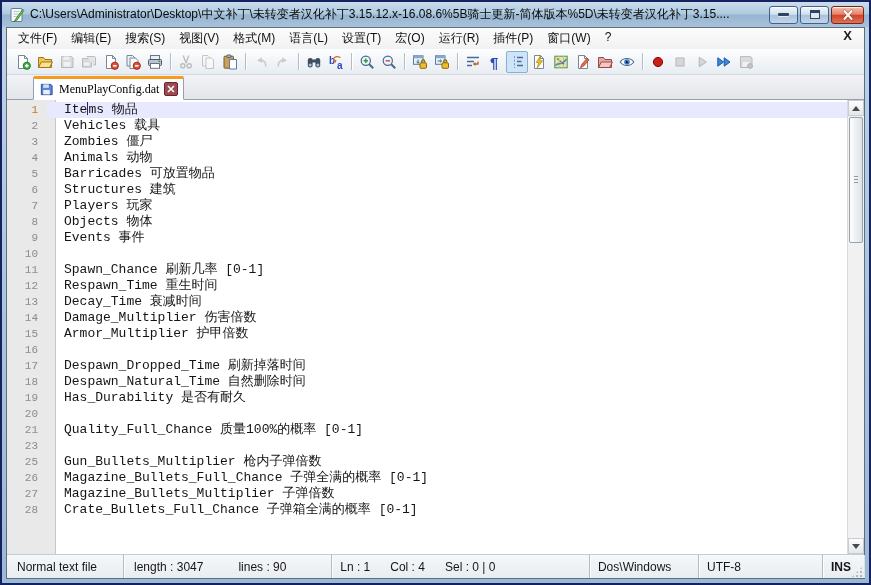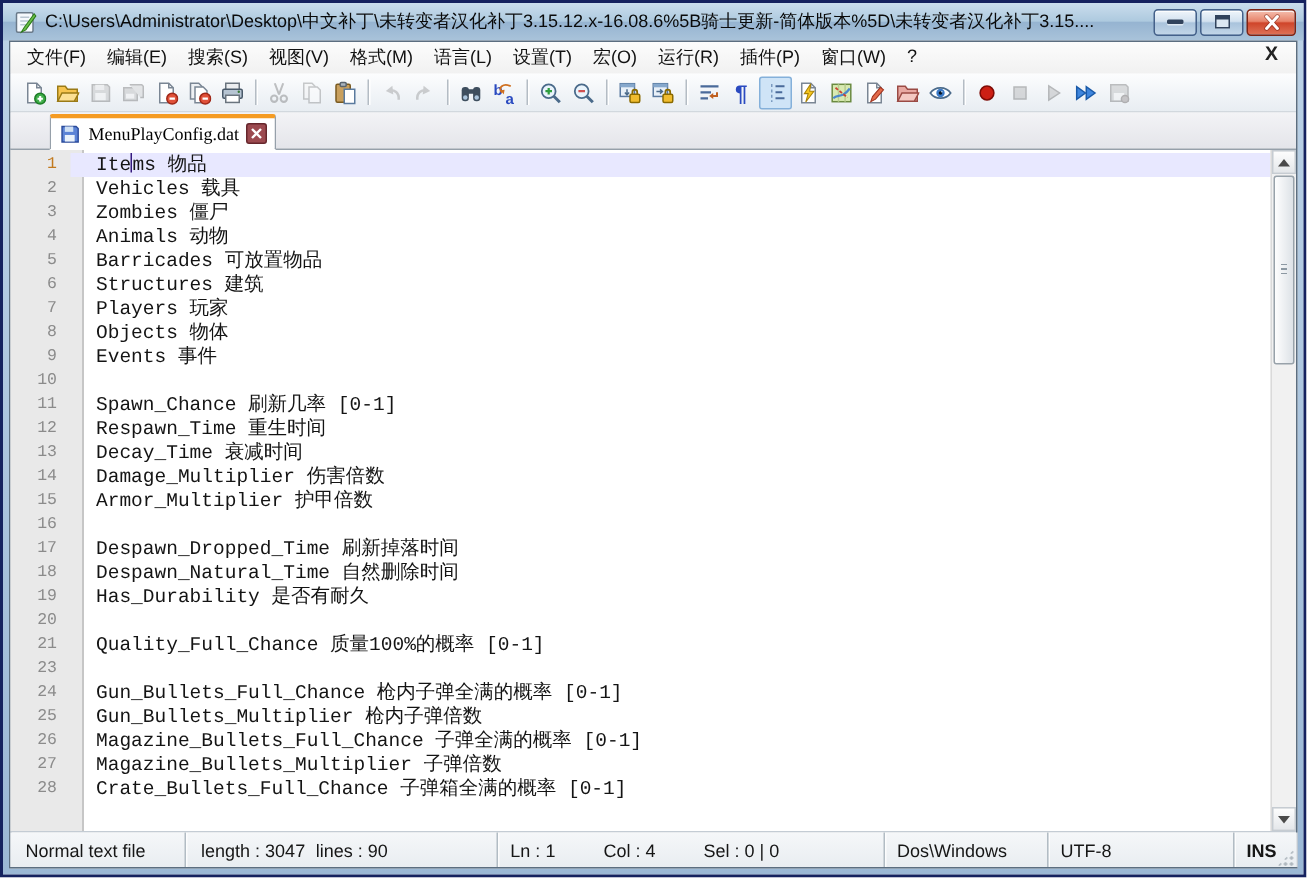--- a/index.html
+++ b/index.html
@@ -74,23 +74,23 @@
     background:linear-gradient(to right,#fefefe,#dde2e7); }
   .thumb-grip { position:absolute; left:4px; right:4px; top:50%; height:8px; margin-top:-4px;
     background:repeating-linear-gradient(#8c98a2 0 1px, transparent 1px 3px); }
 
   
   .statusbar { height:24px; flex:none; display:flex; align-items:stretch; font-size:12px; color:#161616;
     background:linear-gradient(#f5f7f9,#e9edf1); border-top:1px solid #c4ccd4; }
   .sb-cell { display:flex; align-items:center; border-right:1px solid #b2bcc4; box-shadow:1px 0 0 rgba(255,255,255,.8); white-space:nowrap; }
   .c1 { width:118px; padding-left:10px; }
   .c2 { width:210px; padding-left:10px; }
-  .c2 .gap { margin-left:7px; }
+  .c2 .gap { margin-left:35px; }
   .c3 { width:260px; padding-left:8px; }
-  .c3 .gap { margin-left:32px; }
+  .c3 .gap { margin-left:20px; }
   .c4 { width:110px; padding-left:8px; }
   .c5 { width:125px; padding-left:8px; }
   .c6 { flex:1; padding-left:8px; border-right:none;font-weight:bold; }
   .grip { margin-left:auto; align-self:flex-end; width:12px; height:12px; margin-right:1px; opacity:.55;
     background-image:radial-gradient(#7e8a94 1px, transparent 1.2px); background-size:4px 4px; background-position:bottom right;
     clip-path:polygon(100% 0, 100% 100%, 0 100%); }
 </style>
 </head>
 <body>
 
@@ -462,21 +462,20 @@
             <div class="ed-row"><span class="ln">13</span><span class="lt">Decay_Time 衰减时间</span></div>
             <div class="ed-row"><span class="ln">14</span><span class="lt">Damage_Multiplier 伤害倍数</span></div>
             <div class="ed-row"><span class="ln">15</span><span class="lt">Armor_Multiplier 护甲倍数</span></div>
             <div class="ed-row"><span class="ln">16</span><span class="lt"></span></div>
             <div class="ed-row"><span class="ln">17</span><span class="lt">Despawn_Dropped_Time 刷新掉落时间</span></div>
             <div class="ed-row"><span class="ln">18</span><span class="lt">Despawn_Natural_Time 自然删除时间</span></div>
             <div class="ed-row"><span class="ln">19</span><span class="lt">Has_Durability 是否有耐久</span></div>
             <div class="ed-row"><span class="ln">20</span><span class="lt"></span></div>
             <div class="ed-row"><span class="ln">21</span><span class="lt">Quality_Full_Chance 质量100%的概率 [0-1]</span></div>
             <div class="ed-row"><span class="ln">23</span><span class="lt"></span></div>
-            <div class="ed-row"><span class="ln">24</span><span class="lt">Gun_Bullets_Full_Chance 枪内子弹全满的概率 [0-1]</span></div>
             <div class="ed-row"><span class="ln">25</span><span class="lt">Gun_Bullets_Multiplier 枪内子弹倍数</span></div>
             <div class="ed-row"><span class="ln">26</span><span class="lt">Magazine_Bullets_Full_Chance 子弹全满的概率 [0-1]</span></div>
             <div class="ed-row"><span class="ln">27</span><span class="lt">Magazine_Bullets_Multiplier 子弹倍数</span></div>
             <div class="ed-row"><span class="ln">28</span><span class="lt">Crate_Bullets_Full_Chance 子弹箱全满的概率 [0-1]</span></div>
           </div>
         <div class="vscroll">
           <div class="sb-btn sb-up">
               <span class="arr-up"></span>
             </div>
           <div class="sb-thumb">

